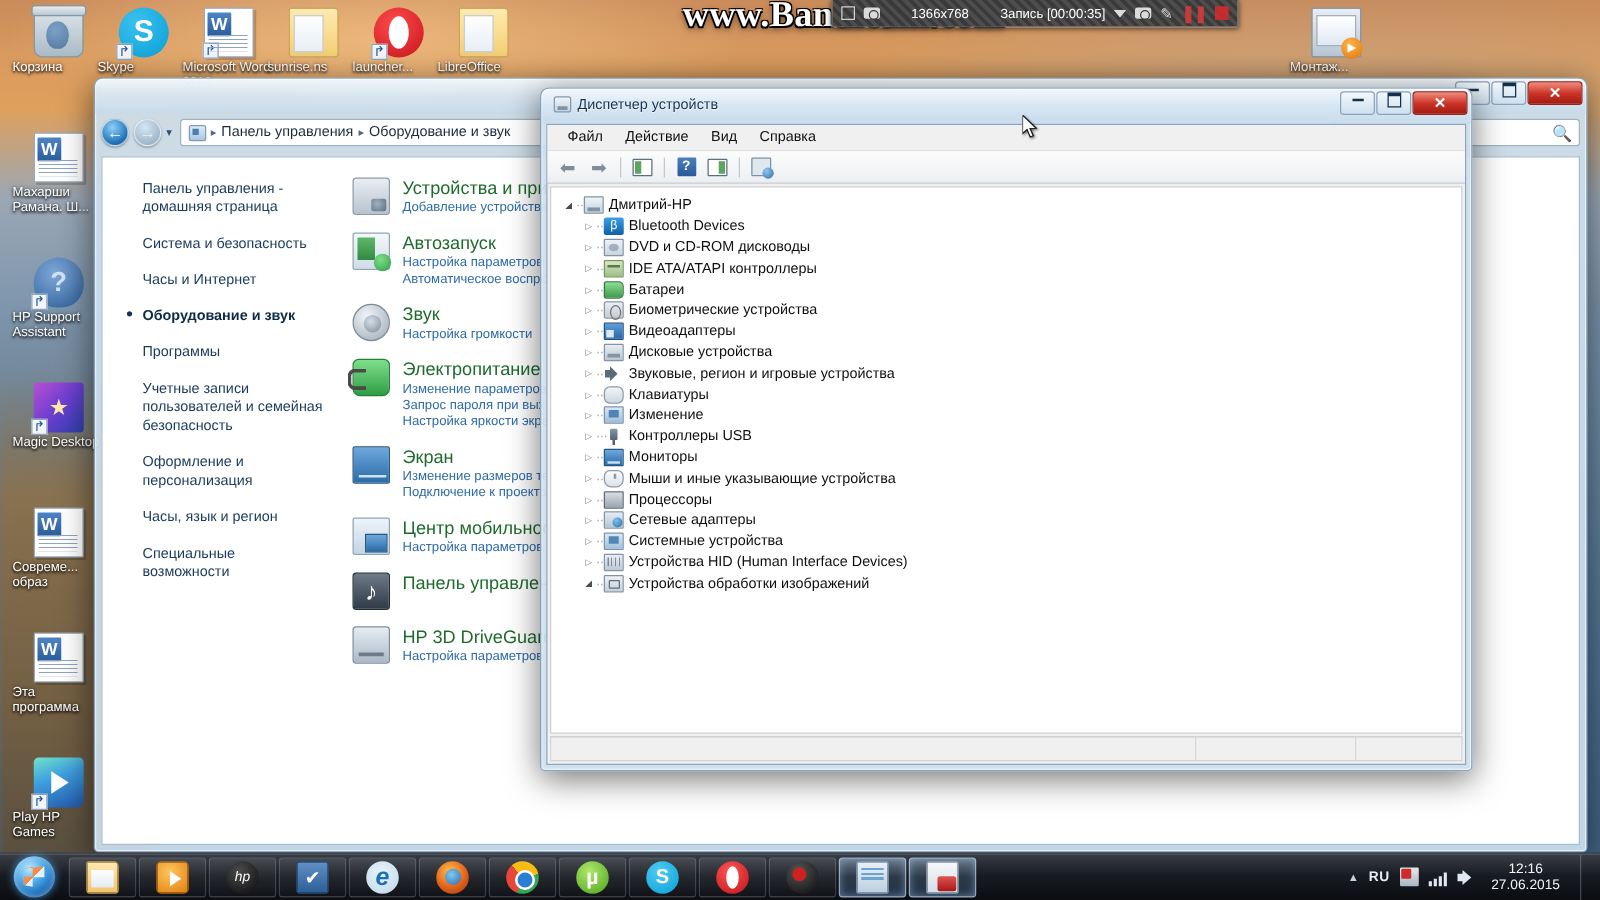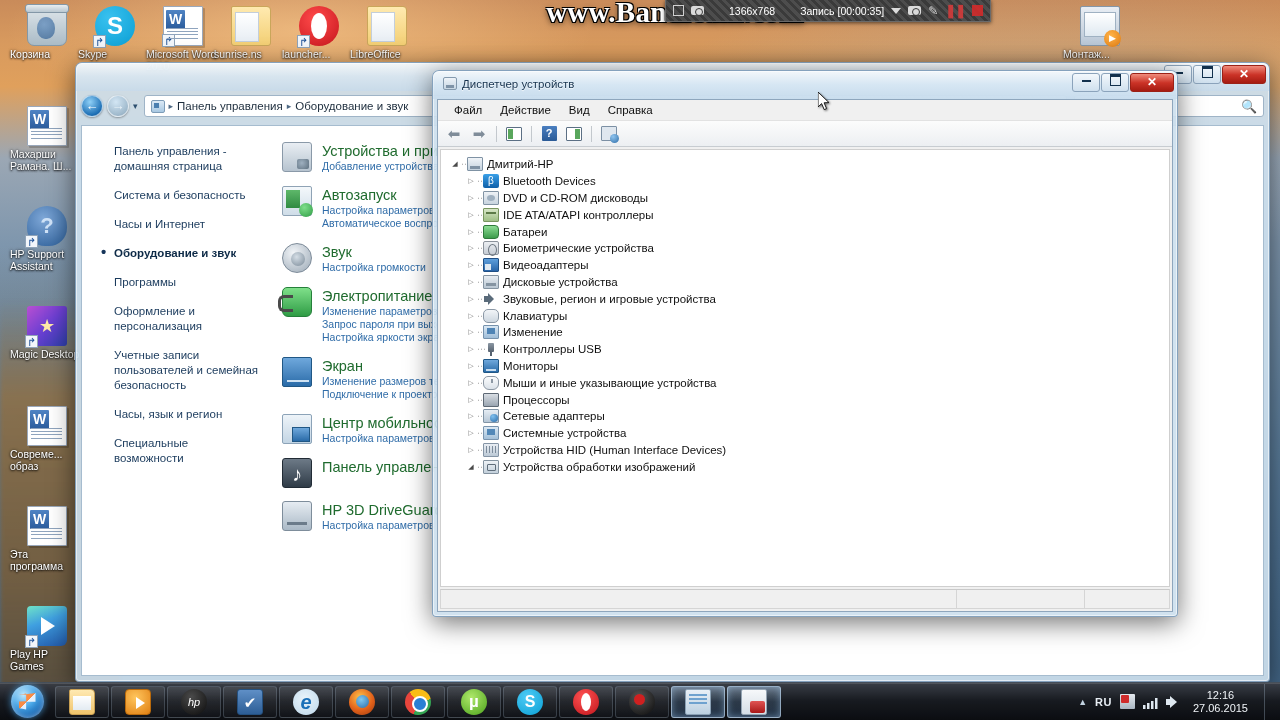--- a/index.html
+++ b/index.html
@@ -559,21 +559,21 @@
     <div class="dicon" style="left: 282px; top: 6px;">
       <span class="gl ic-opera">
         <span class="shortcut-arrow"></span>
       </span>
       <span class="lbl">launcher...</span>
     </div>
     <div class="dicon" style="left: 350px; top: 6px;">
       <span class="gl ic-folder"></span>
       <span class="lbl">LibreOffice</span>
     </div>
-    <div class="dicon" style="left: 1063px; top: 6px;">
+    <div class="dicon" style="left: 1032px; top: 6px;">
       <span class="gl ic-video"></span>
       <span class="lbl">Монтаж...</span>
     </div>
   </div>
 
 <div id="bandicam-watermark">www.Bandicam.com</div>
 <div id="bandicam-bar">
   <span class="bi bc-sq"></span>
   <span class="bi bc-cam"></span>
   <span class="res">1366x768</span>
@@ -611,22 +611,22 @@
     </div>
   </div>
 
   <div id="cp-body">
     <div id="cp-sidebar">
         <div class="si">Панель управления - домашняя страница</div>
         <div class="si">Система и безопасность</div>
         <div class="si">Часы и Интернет</div>
         <div class="si active">Оборудование и звук</div>
         <div class="si">Программы</div>
+        <div class="si">Учетные записи пользователей и семейная безопасность</div>
         <div class="si">Оформление и персонализация</div>
-        <div class="si">Учетные записи пользователей и семейная безопасность</div>
         <div class="si">Часы, язык и регион</div>
         <div class="si">Специальные возможности</div>
       </div>
     <div id="cp-content">
         <div class="cp-item">
           <div class="cpi-icon cpi-devices"></div>
           <div class="cpi-text">
             <div class="cpi-title">Устройства и принтеры</div>
             <div class="cpi-sub">Добавление устройства</div>
           </div>

